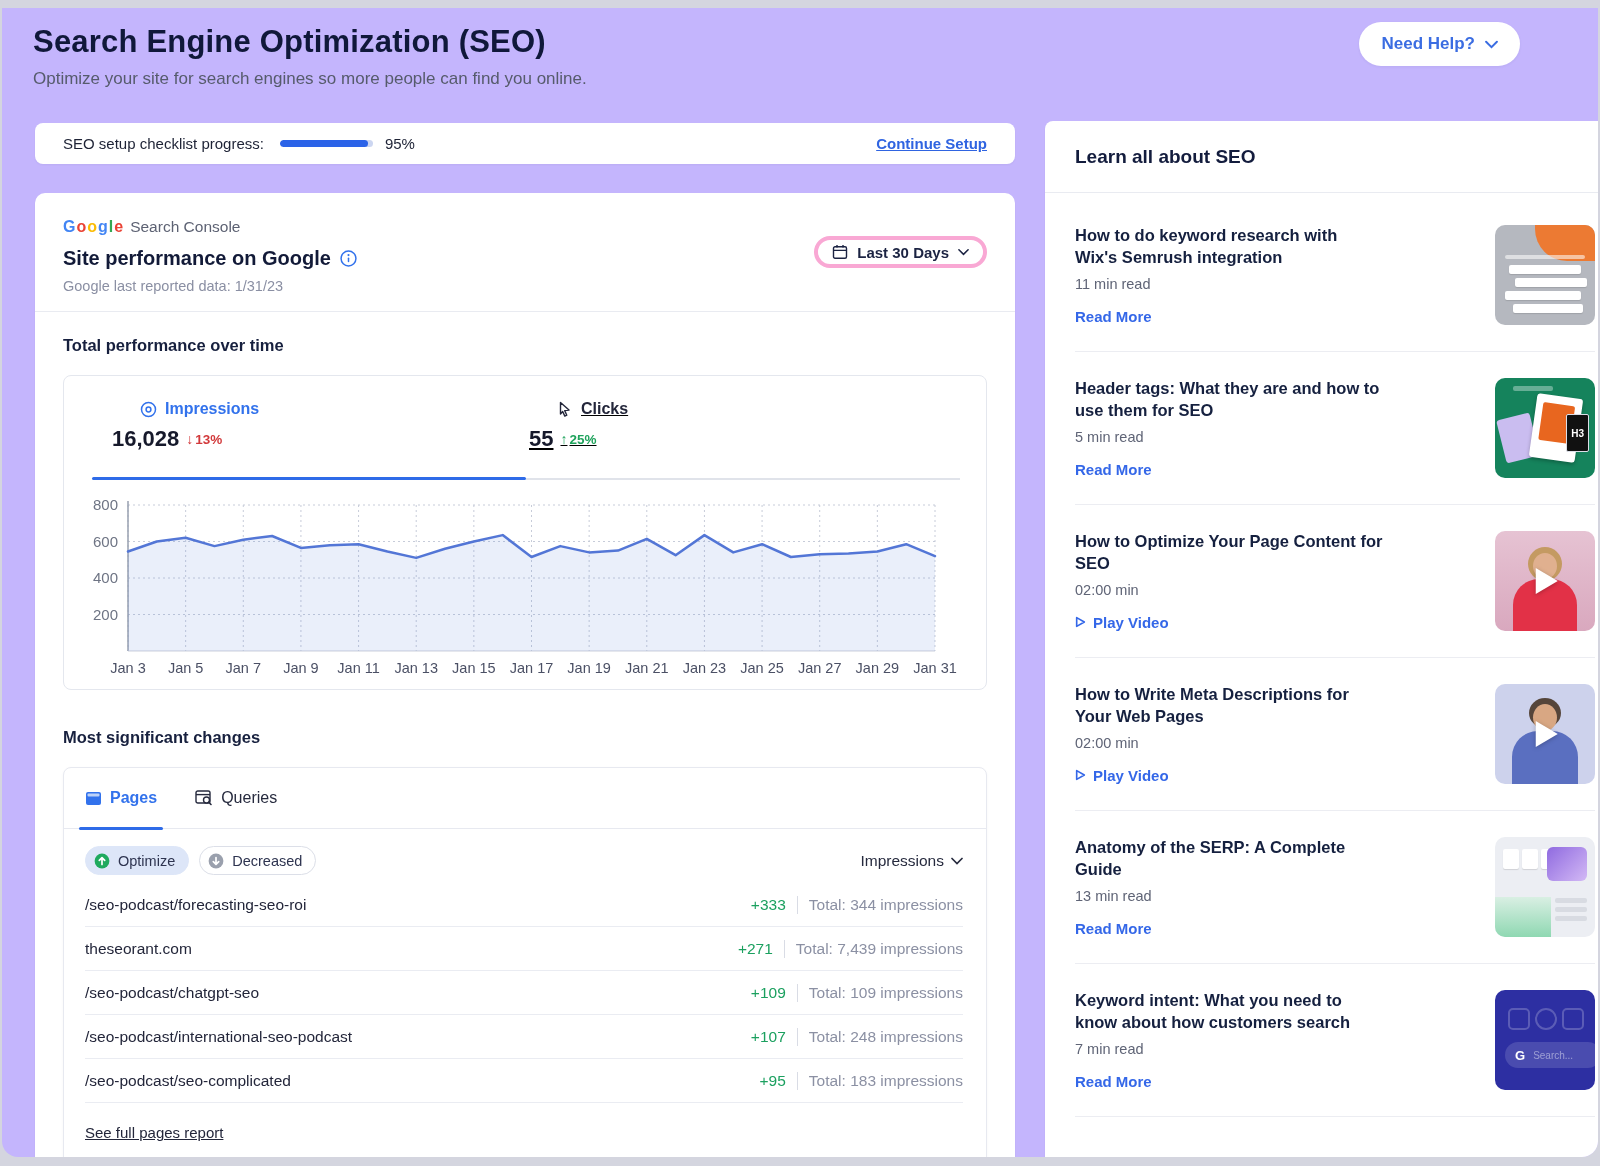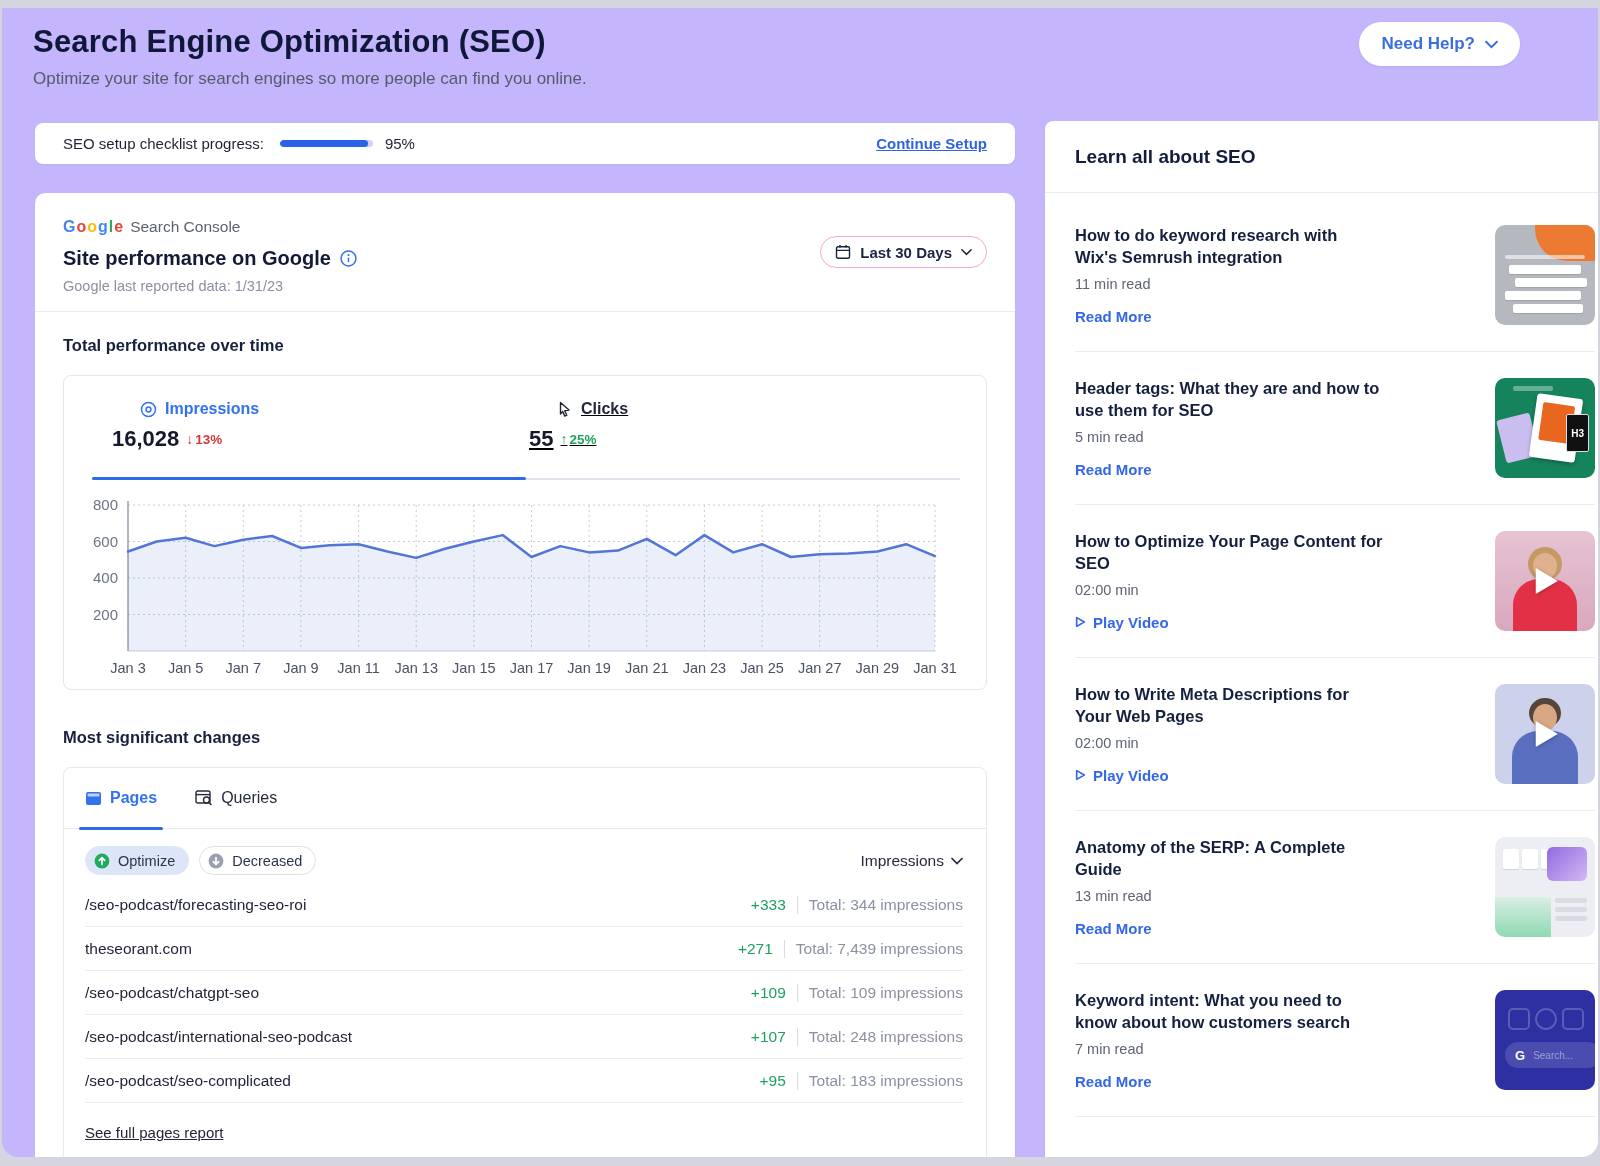--- a/index.html
+++ b/index.html
@@ -30,21 +30,21 @@
 
   .main-card { margin-top:29px; border-radius:10px; height:1030px; position:relative; }
 
   .console-head { position:relative; padding:25px 28px 0 28px; height:118px; }
   .gsc-logo { font-size:16px; font-weight:600; display:flex; gap:1px; align-items:baseline; }
   .gsc-logo .rest { margin-left:6px; color:#5d6273; font-weight:400; font-size:15.5px; }
   .title-row { margin-top:11px; display:flex; align-items:center; gap:9px; }
   .title-row h2 { font-size:20px; font-weight:700; color:#121a38; }
   .console-sub { margin-top:8px; font-size:14.5px; color:#8a8fa3; }
   .date-pill { position:absolute; right:28px; top:43px; height:32px; padding:0 14px; background:#fff;
-               border:1px solid #f9a8d4; border-radius:17px; display:flex; align-items:center; gap:9px;
+               border:4px solid #f9a8d4; border-radius:17px; display:flex; align-items:center; gap:9px;
                font-family:inherit; font-size:15px; font-weight:700; color:#1b2342; cursor:pointer; }
   .divider { height:1px; background:#e9ebf1; }
 
   .section-h { margin:24px 28px 0 28px; font-size:16.5px; font-weight:700; color:#17203e; }
 
   .chart-panel { margin:20px 28px 0 28px; height:315px; border:1px solid #e4e7ee; border-radius:8px; position:relative; }
   .metric { position:absolute; top:24px; cursor:pointer; }
   .metric-impressions { left:48px; }
   .metric-clicks { left:465px;text-decoration:underline; }
   .mlabel { display:flex; align-items:center; gap:8px; font-size:16px; margin-left:28px; }

